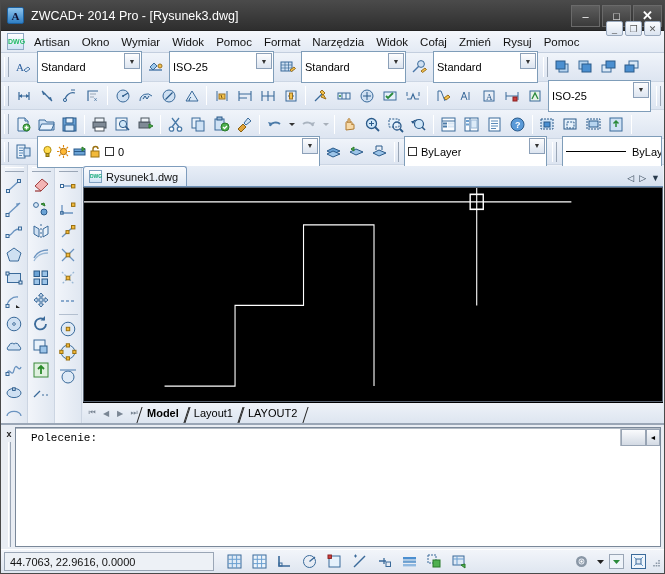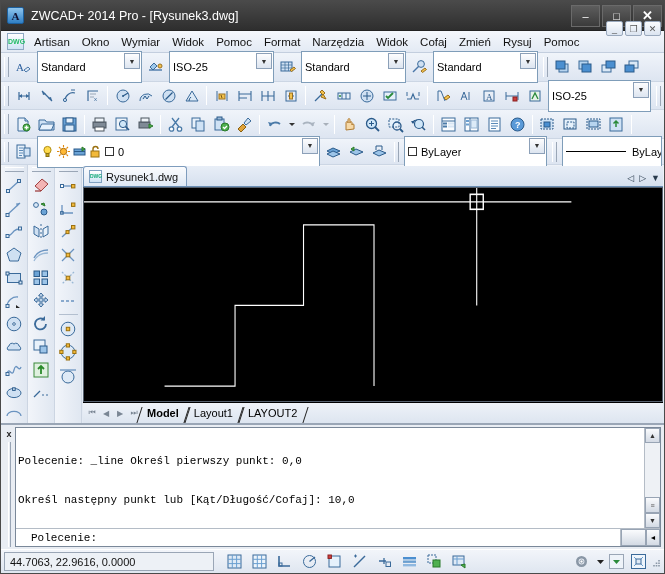--- a/index.html
+++ b/index.html
@@ -1051,38 +1051,20 @@
       </div>
     </div>
   </div>
 
   <div class="cmdarea">
     <div class="cmdclose">
       <span class="x">x</span>
       <span class="bar"></span>
     </div>
     <div class="cmdbox">
-      <div class="cmdhist">
-        <div class="cmdlines">
-          <div>Polecenie: _line Określ pierwszy punkt: 0,0</div>
-          <div>Określ następny punkt lub [Kąt/Długość/Cofaj]: 10,0</div>
-          
-          
-          
-          
-          
-          
-        </div>
-        <div class="vscroll">
-          <div class="sbbtn">▲</div>
-          <div class="sbtrack"></div>
-          <div class="sbthumb">≡</div>
-          <div class="sbbtn">▼</div>
-        </div>
-      </div>
       <div class="cmdinputrow">
         <div class="cmdprompt">Polecenie:</div>
         <div class="hscroll">
           <div class="hsbtn" style="flex:1"></div>
           <div class="hsbtn">◄</div>
         </div>
       </div>
     </div>
   </div>
 

